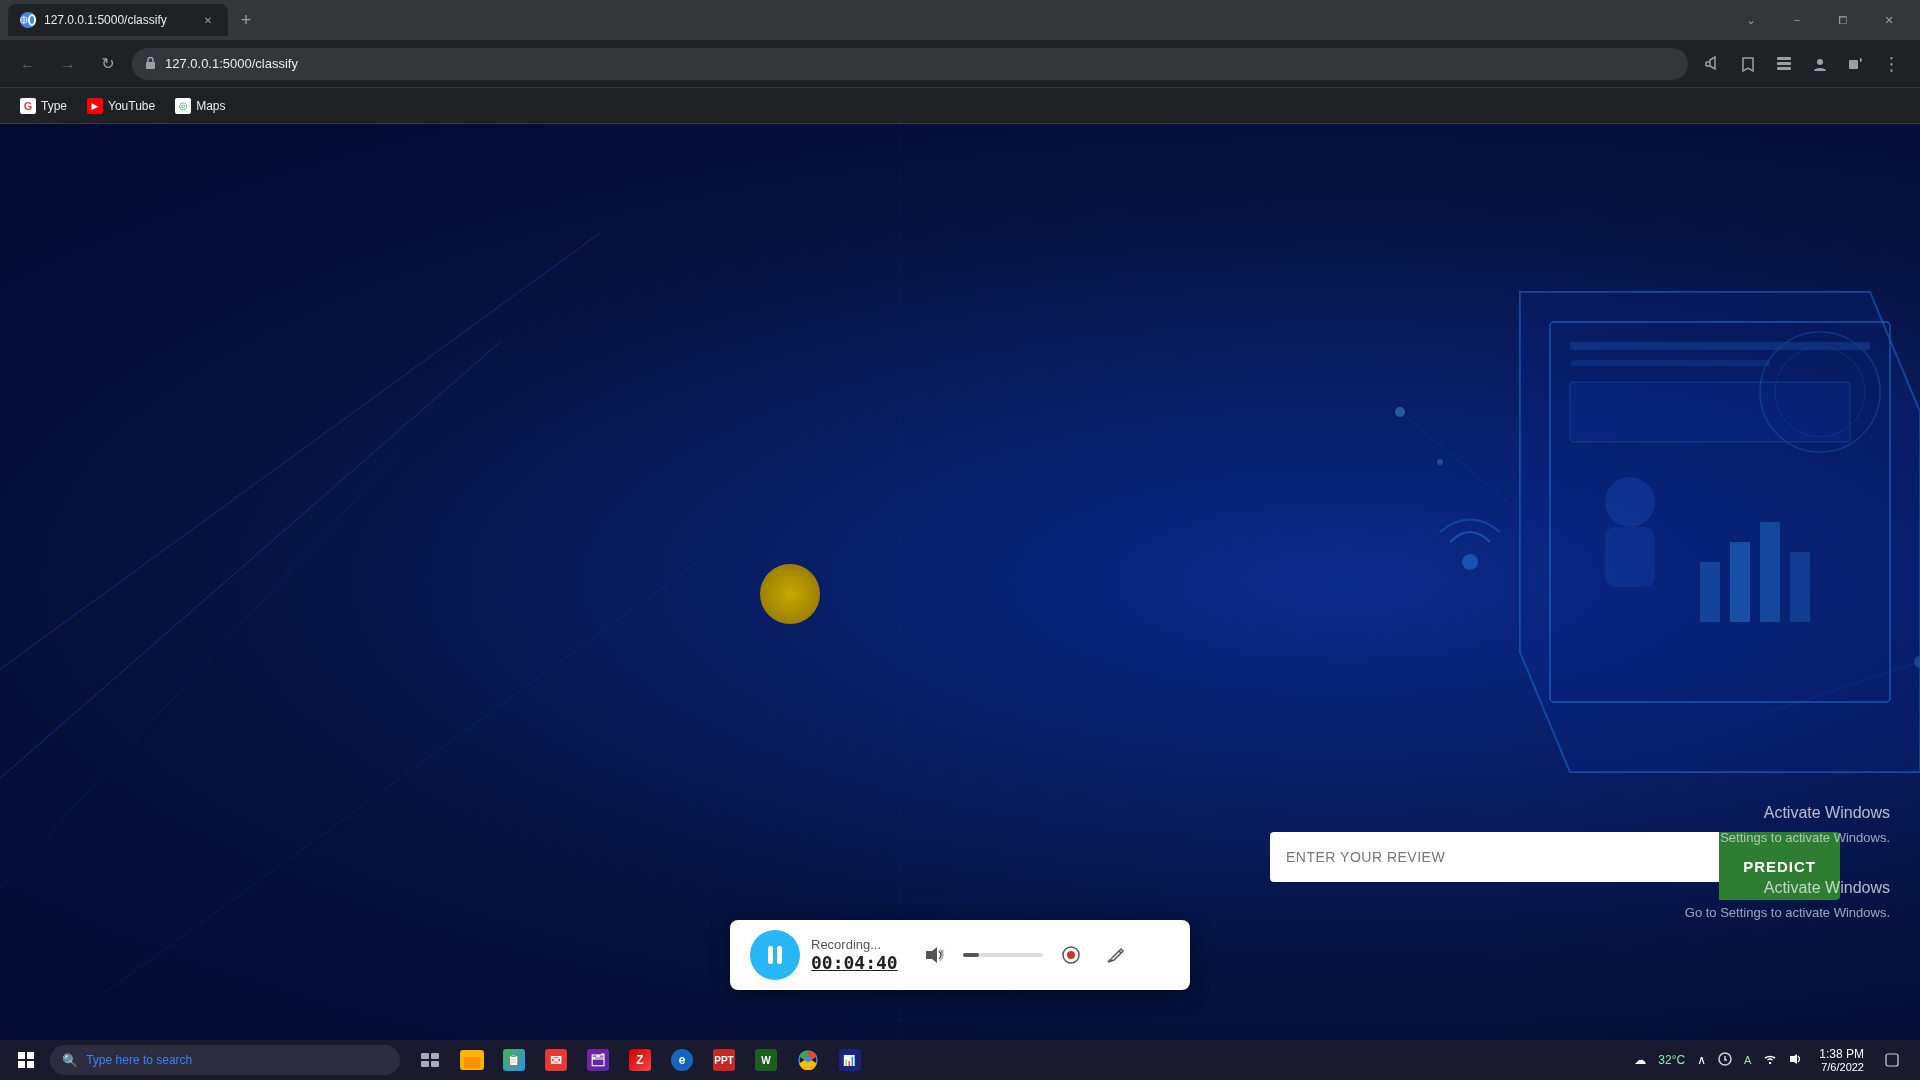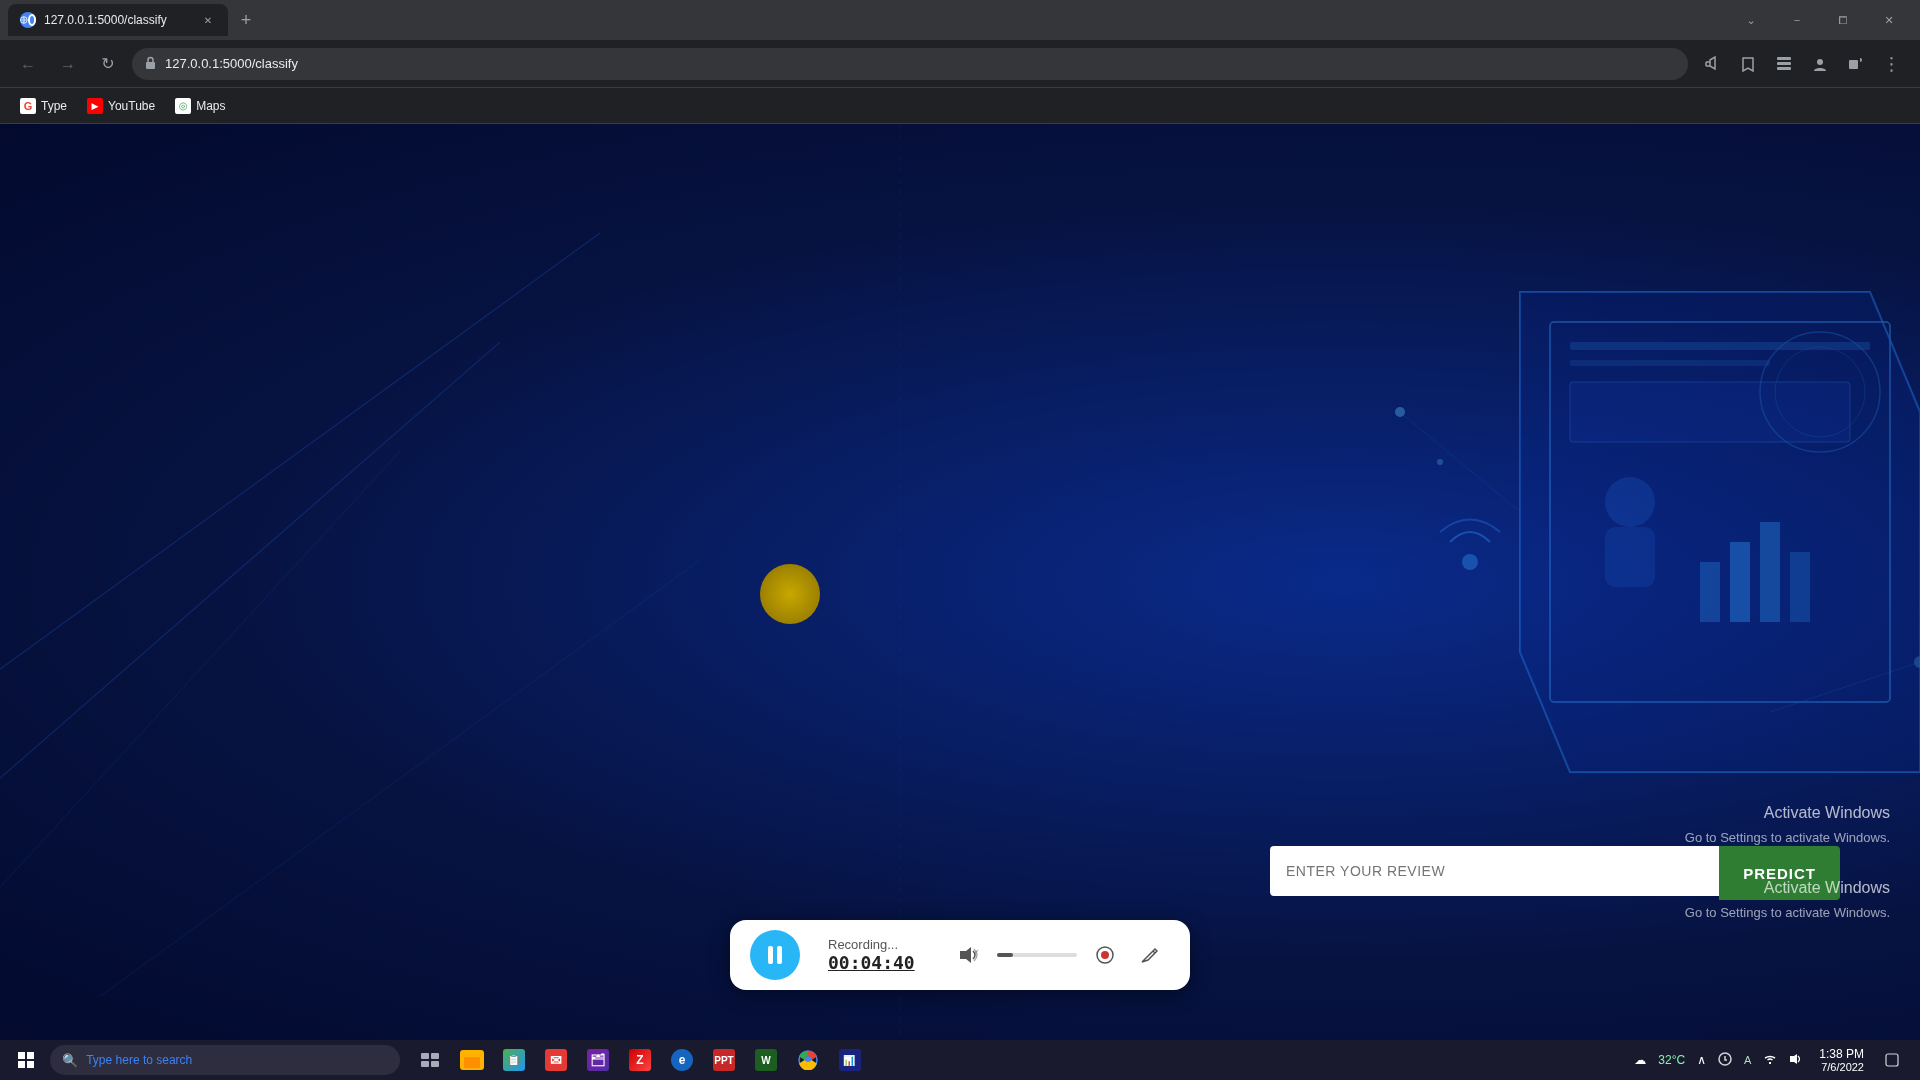--- a/index.html
+++ b/index.html
@@ -219,44 +219,44 @@
       background: white;
       border: none;
       border-radius: 4px 0 0 4px;
       padding: 0 16px;
       font-size: 14px;
       color: #aaa;
       outline: none;
       letter-spacing: 0.5px;
     }
     .predict-btn {
-      height: 54px;
+      height: 68px;
       background: #2e7d32;
       color: white;
       border: none;
       padding: 0 24px;
       font-size: 15px;
       font-weight: 600;
       letter-spacing: 1px;
       cursor: pointer;
       border-radius: 0 4px 4px 0;
     }
 
     
     .recording-bar {
       position: absolute;
       bottom: 50px;
       left: 50%;
       transform: translateX(-50%);
       background: white;
-      border-radius: 16px;
+      border-radius: 8px;
       padding: 10px 20px;
       display: flex;
       align-items: center;
-      gap: 28px;
+      gap: 11px;
       box-shadow: 0 4px 20px rgba(0,0,0,0.4);
       min-width: 460px;
     }
     .pause-btn {
       width: 50px; height: 50px;
       background: #29b6f6;
       border-radius: 50%;
       display: flex; align-items: center; justify-content: center;
       cursor: pointer;
       flex-shrink: 0;

